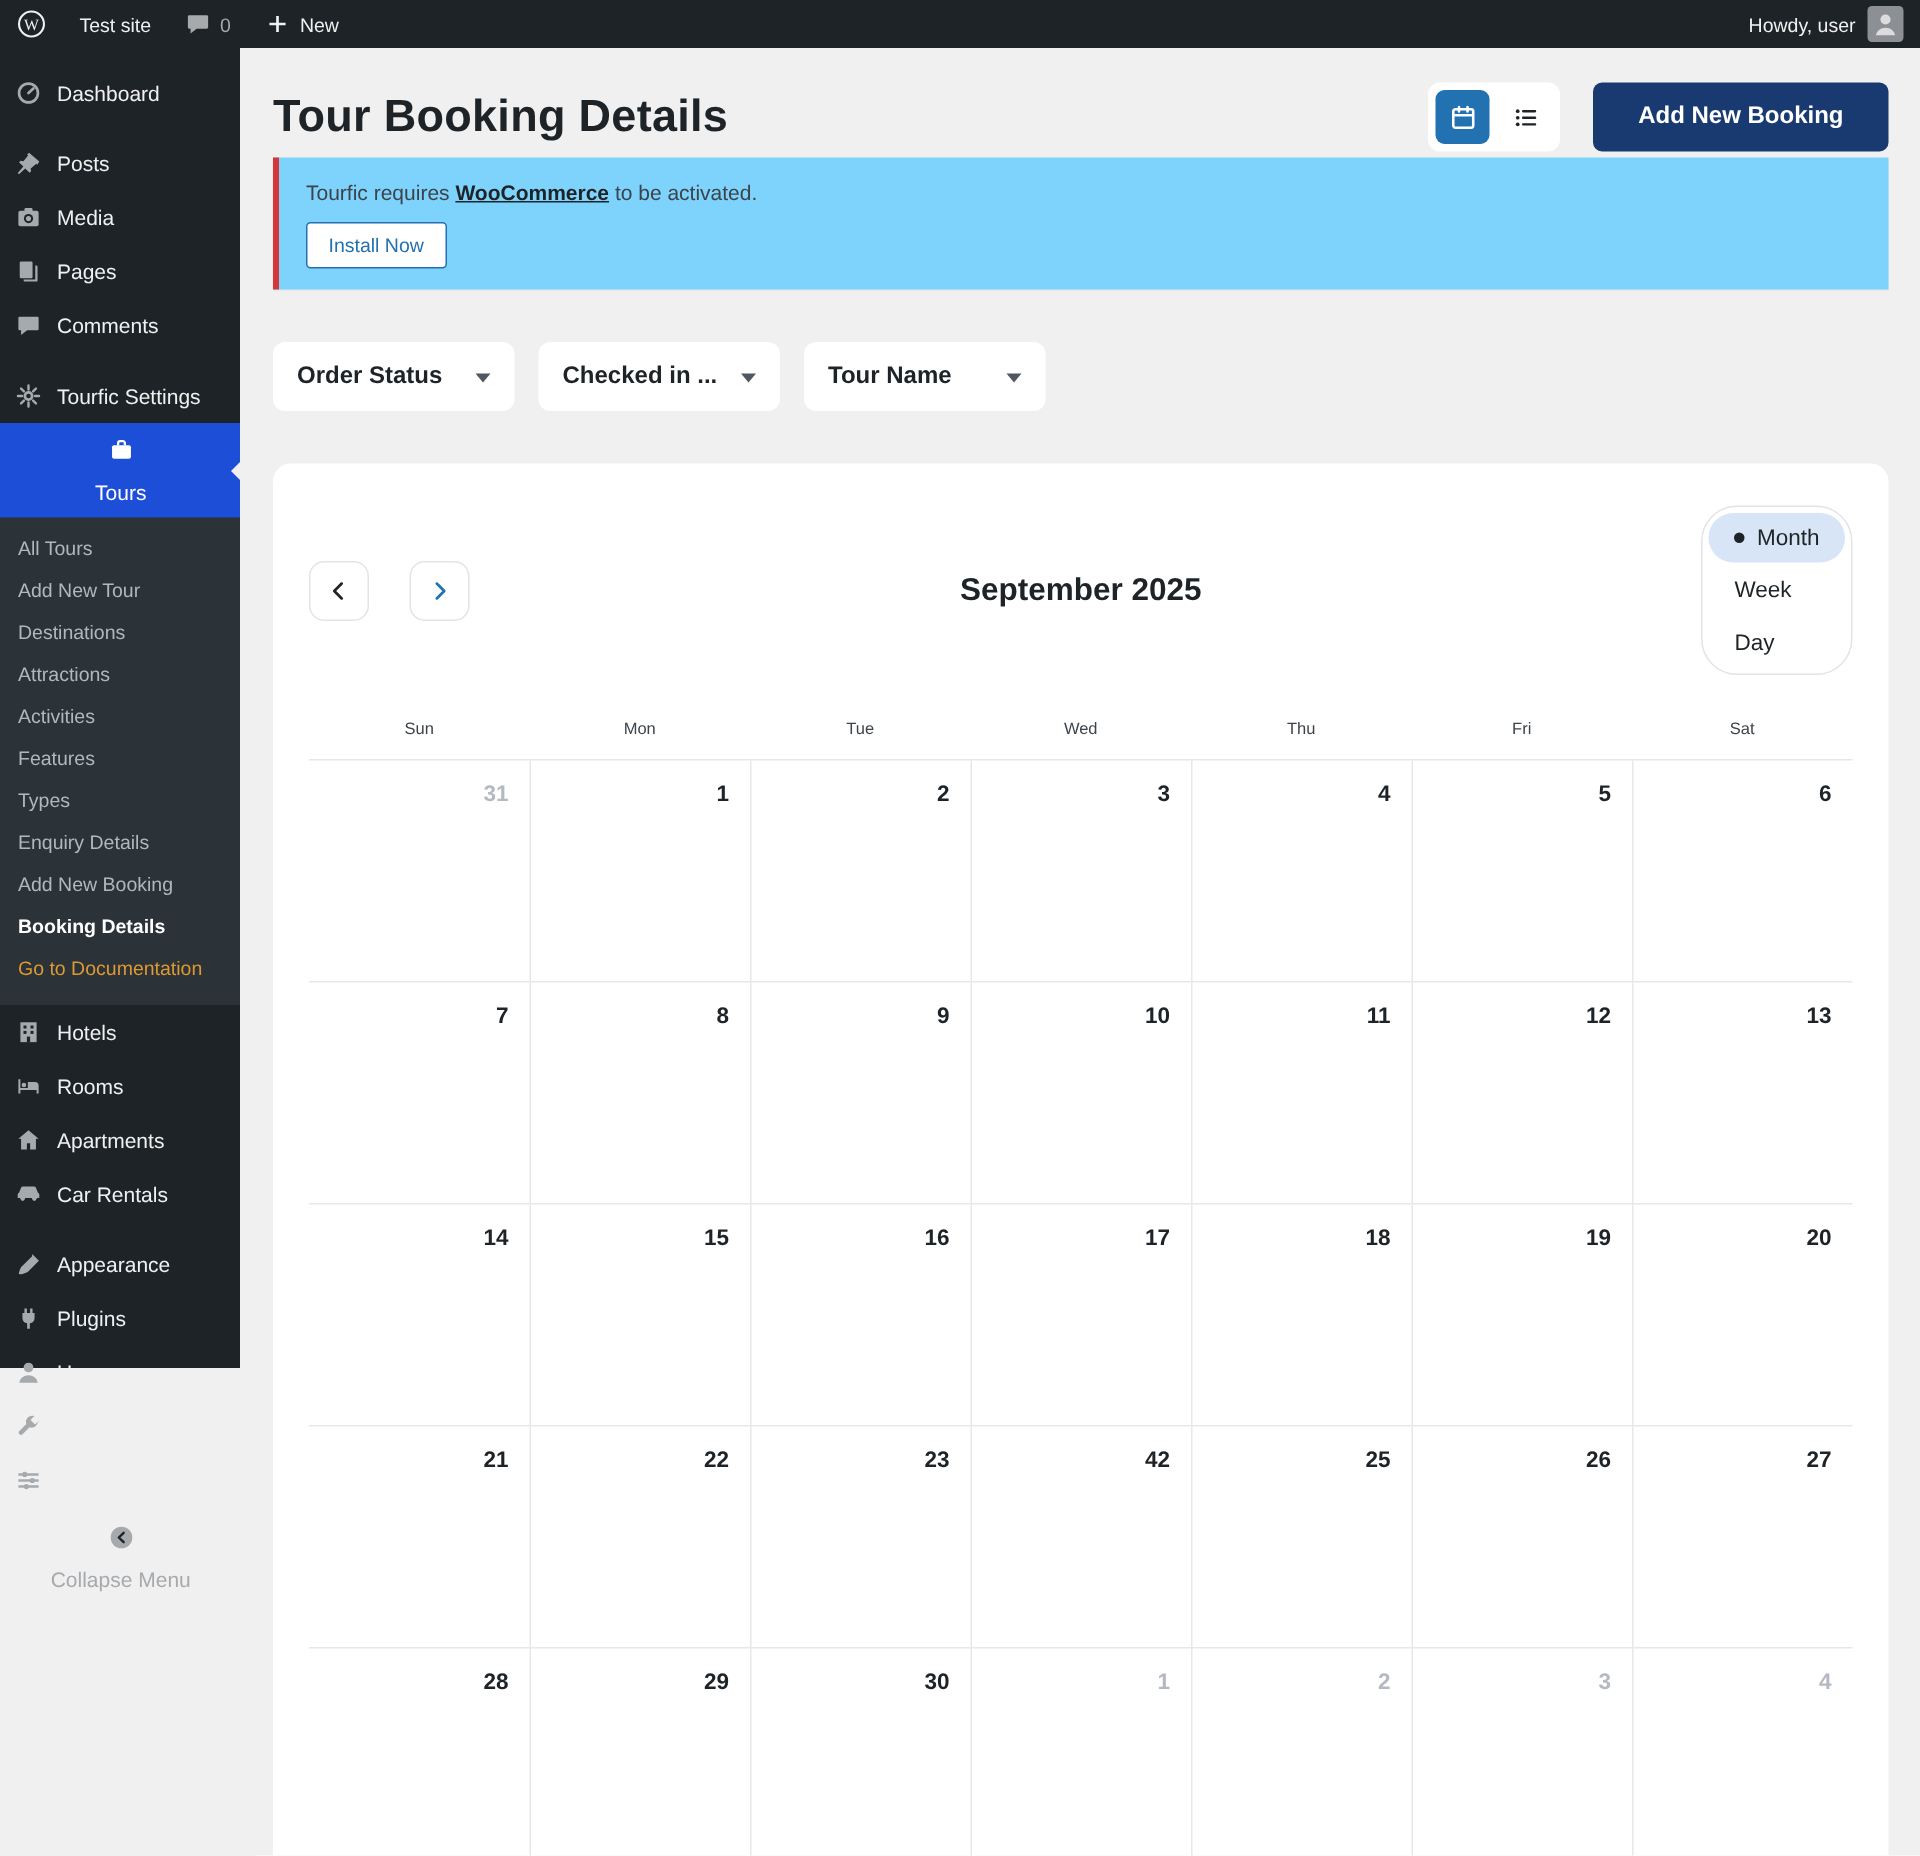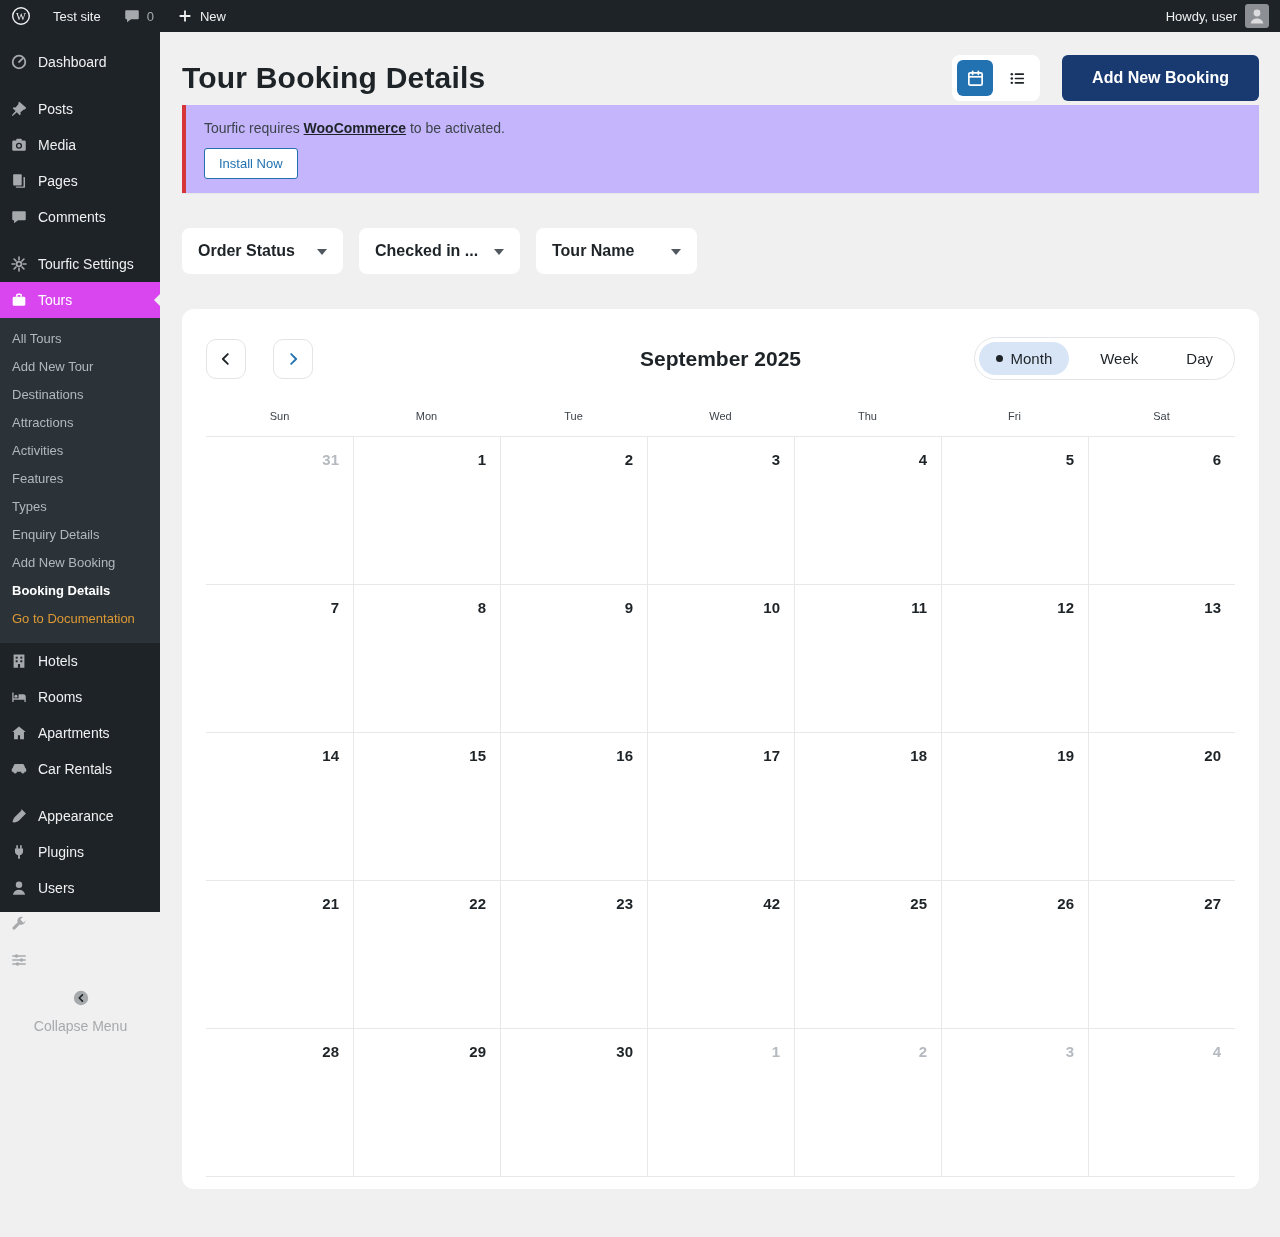--- a/index.html
+++ b/index.html
@@ -18,21 +18,21 @@
   .avatar svg { width: 20px; height: 20px; color: #dcdcde; }
 
   
   .layout { display: flex; height: 880px; }
 
   
   .sidebar { width: 160px; flex: none; background: #1d2327; color: #f0f0f1; padding-top: 12px; }
   .menu-item { display: flex; align-items: center; gap: 9px; padding: 8px 8px 8px 9px; font-size: 14px; position: relative; cursor: pointer; line-height: 18px; }
   .mi-icon { width: 20px; height: 20px; flex: none; color: #a7aaad; display: flex; align-items: center; justify-content: center; }
   .mi-icon svg { width: 18px; height: 18px; display: block; }
-  .menu-item.active { background: #d946ef; color: #fff; }
+  .menu-item.active { background: #1d4ed8; color: #fff; flex-direction: column; }
   .menu-item.active .mi-icon { color: #fff; }
   .menu-item .arrow { position: absolute; right: 0; top: 50%; transform: translateY(-50%); width: 0; height: 0; border-top: 6px solid transparent; border-bottom: 6px solid transparent; border-right: 6px solid #f0f0f1; }
   .sep { height: 11px; }
   .submenu { background: #2c3338; padding: 7px 0 10px; }
   .submenu-item { padding: 6px 12px; font-size: 13px; color: #b0b8bf; cursor: pointer; line-height: 16px; }
   .submenu-item.current { color: #ffffff; font-weight: 700; }
   .submenu-item.doc { color: #dd9933; }
   .menu-item.collapse { margin-top: 2px; color: #a7aaad; flex-direction: column; }
 
   
@@ -40,39 +40,39 @@
   .page-head { display: flex; align-items: center; justify-content: space-between; padding-top: 28px; height: 64px; }
   .page-title { font-size: 30px; font-weight: 800; letter-spacing: 0.2px; color: #1d2327; }
   .head-actions { display: flex; align-items: center; gap: 22px; }
   .view-toggle { background: #fff; border-radius: 8px; padding: 5px; display: flex; gap: 6px; }
   .vt-btn { width: 36px; height: 36px; border: none; border-radius: 6px; background: transparent; color: #1d2327; display: flex; align-items: center; justify-content: center; }
   .vt-btn svg { width: 19px; height: 19px; }
   .vt-btn.active { background: #2271b1; color: #fff; }
   .add-booking { height: 46px; padding: 0 30px; background: #183a70; color: #fff; border: none; border-radius: 6px; font-size: 16px; font-weight: 700; }
 
   
-  .notice { margin-top: 9px; background: #c4b5fd; border-left: 4px solid #d63638; padding: 15px 18px 14px; box-shadow: 0 1px 1px rgba(0,0,0,.04); }
+  .notice { margin-top: 9px; background: #7dd3fc; border-left: 4px solid #d63638; padding: 15px 18px 14px; box-shadow: 0 1px 1px rgba(0,0,0,.04); }
   .notice-text { font-size: 14px; color: #3c434a; }
   .wc-link { color: #1d2327; font-weight: 700; text-decoration: underline; cursor: pointer; }
   .install-btn { margin-top: 12px; background: #fff; color: #2271b1; border: 1px solid #2271b1; border-radius: 3px; padding: 7px 14px; font-size: 13px; }
 
   
   .filters { display: flex; gap: 16px; margin: 35px 0; }
   .filter-chip { width: 161px; height: 46px; background: #fff; border: none; border-radius: 8px; display: flex; align-items: center; justify-content: space-between; padding: 0 16px; font-size: 16px; font-weight: 700; color: #1d2327; }
   .caret { width: 0; height: 0; border-left: 5px solid transparent; border-right: 5px solid transparent; border-top: 6px solid #50575e; margin-top: 2px; }
 
   
   .calendar-card { background: #fff; border-radius: 12px; padding: 28px 24px 12px; }
   .cal-header { position: relative; display: flex; align-items: center; justify-content: space-between; margin-bottom: 30px; }
   .cal-nav { display: flex; gap: 27px; }
   .nav-btn { width: 40px; height: 40px; background: #fff; border: 1px solid #e2e4e7; border-radius: 10px; display: flex; align-items: center; justify-content: center; color: #1d2327; }
   .nav-btn svg { width: 18px; height: 18px; }
   .nav-btn.next { color: #2271b1; }
   .cal-title { position: absolute; left: 50%; transform: translateX(-50%); font-size: 21px; font-weight: 700; color: #1d2327; }
-  .view-switcher { border: 1px solid #e2e4e7; border-radius: 24px; padding: 4px; display: flex; gap: 14px; background: #fff; }
+  .view-switcher { border: 1px solid #e2e4e7; border-radius: 24px; padding: 4px; display: flex; gap: 2px; background: #fff; flex-direction: column; }
   .view-btn { border: none; background: transparent; border-radius: 18px; padding: 8px 17px; font-size: 15px; color: #1d2327; display: flex; align-items: center; gap: 8px; }
   .view-btn.active { background: #d7e5f6; }
   .dot { width: 7px; height: 7px; border-radius: 50%; background: #1d2327; }
 
   .day-headers { display: grid; grid-template-columns: repeat(7, 1fr); padding-bottom: 14px; }
   .day-head { text-align: center; font-size: 11px; color: #3c434a; }
 
   .calendar-grid { display: grid; grid-template-columns: repeat(7, 1fr); grid-auto-rows: 148px; border-top: 1px solid #e7e8ea; }
   .cal-cell { position: relative; border-bottom: 1px solid #e7e8ea; cursor: pointer; }
   .cal-cell:not(:nth-child(7n+1)) { border-left: 1px solid #e7e8ea; }

